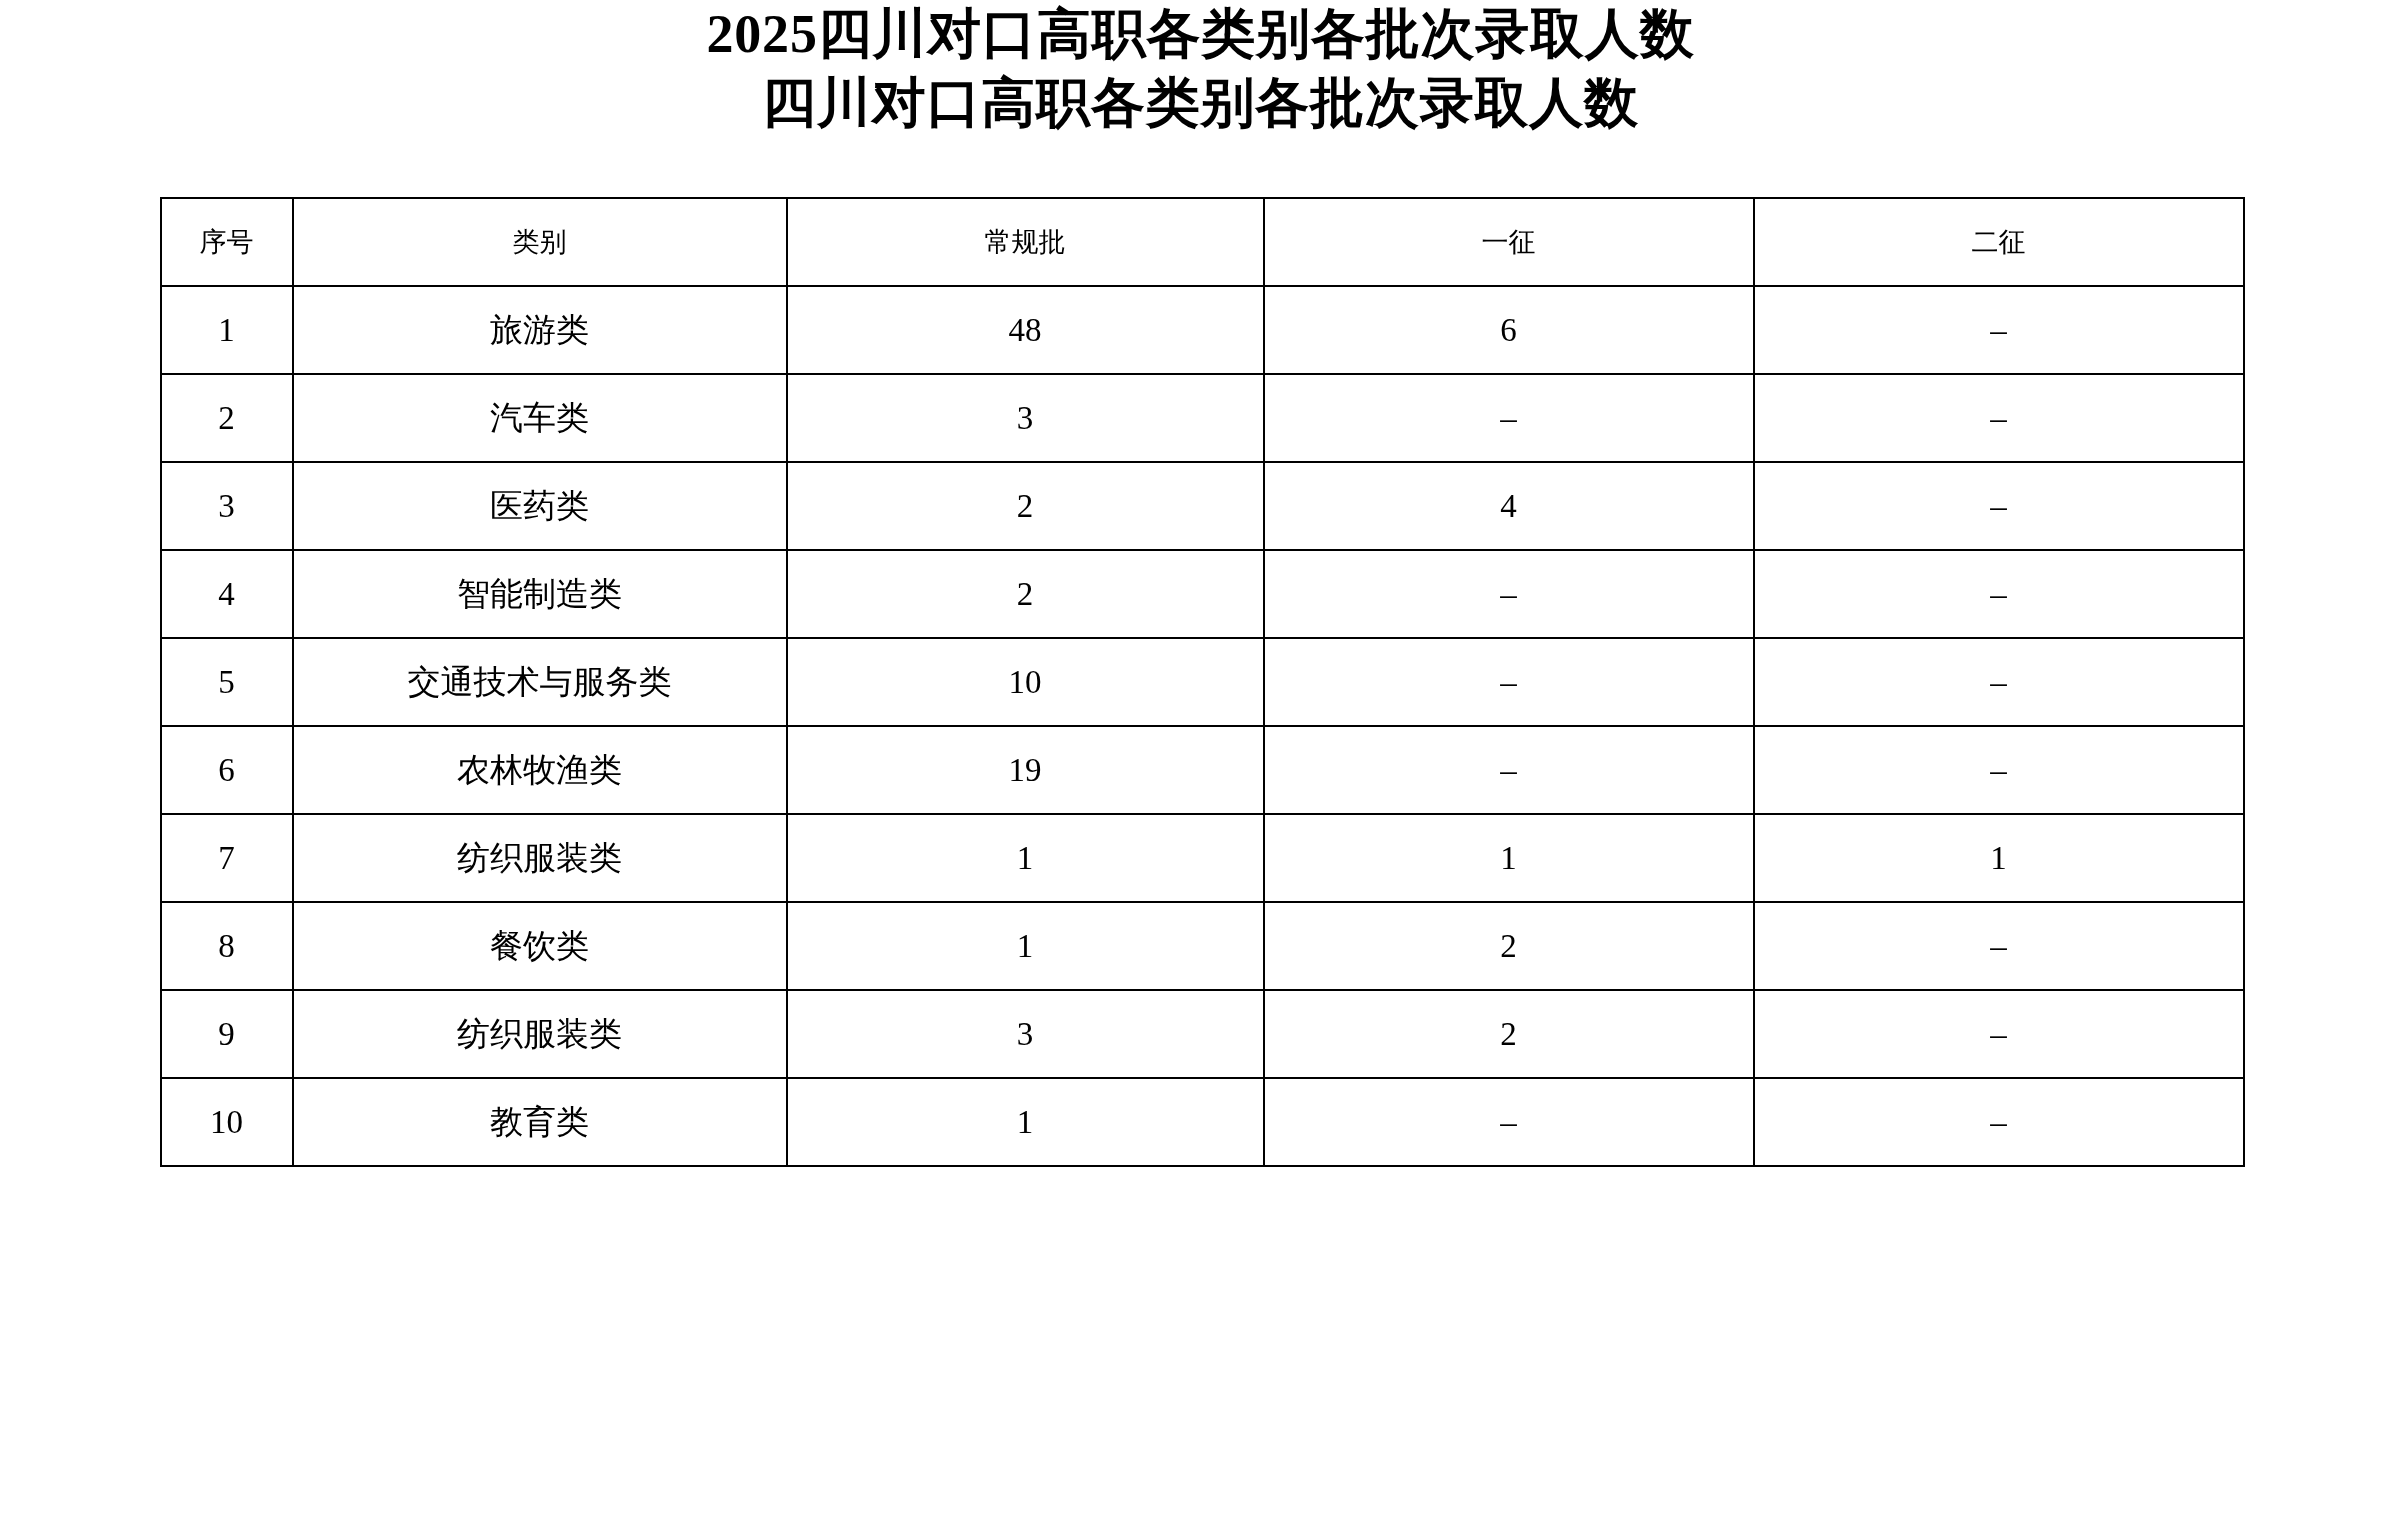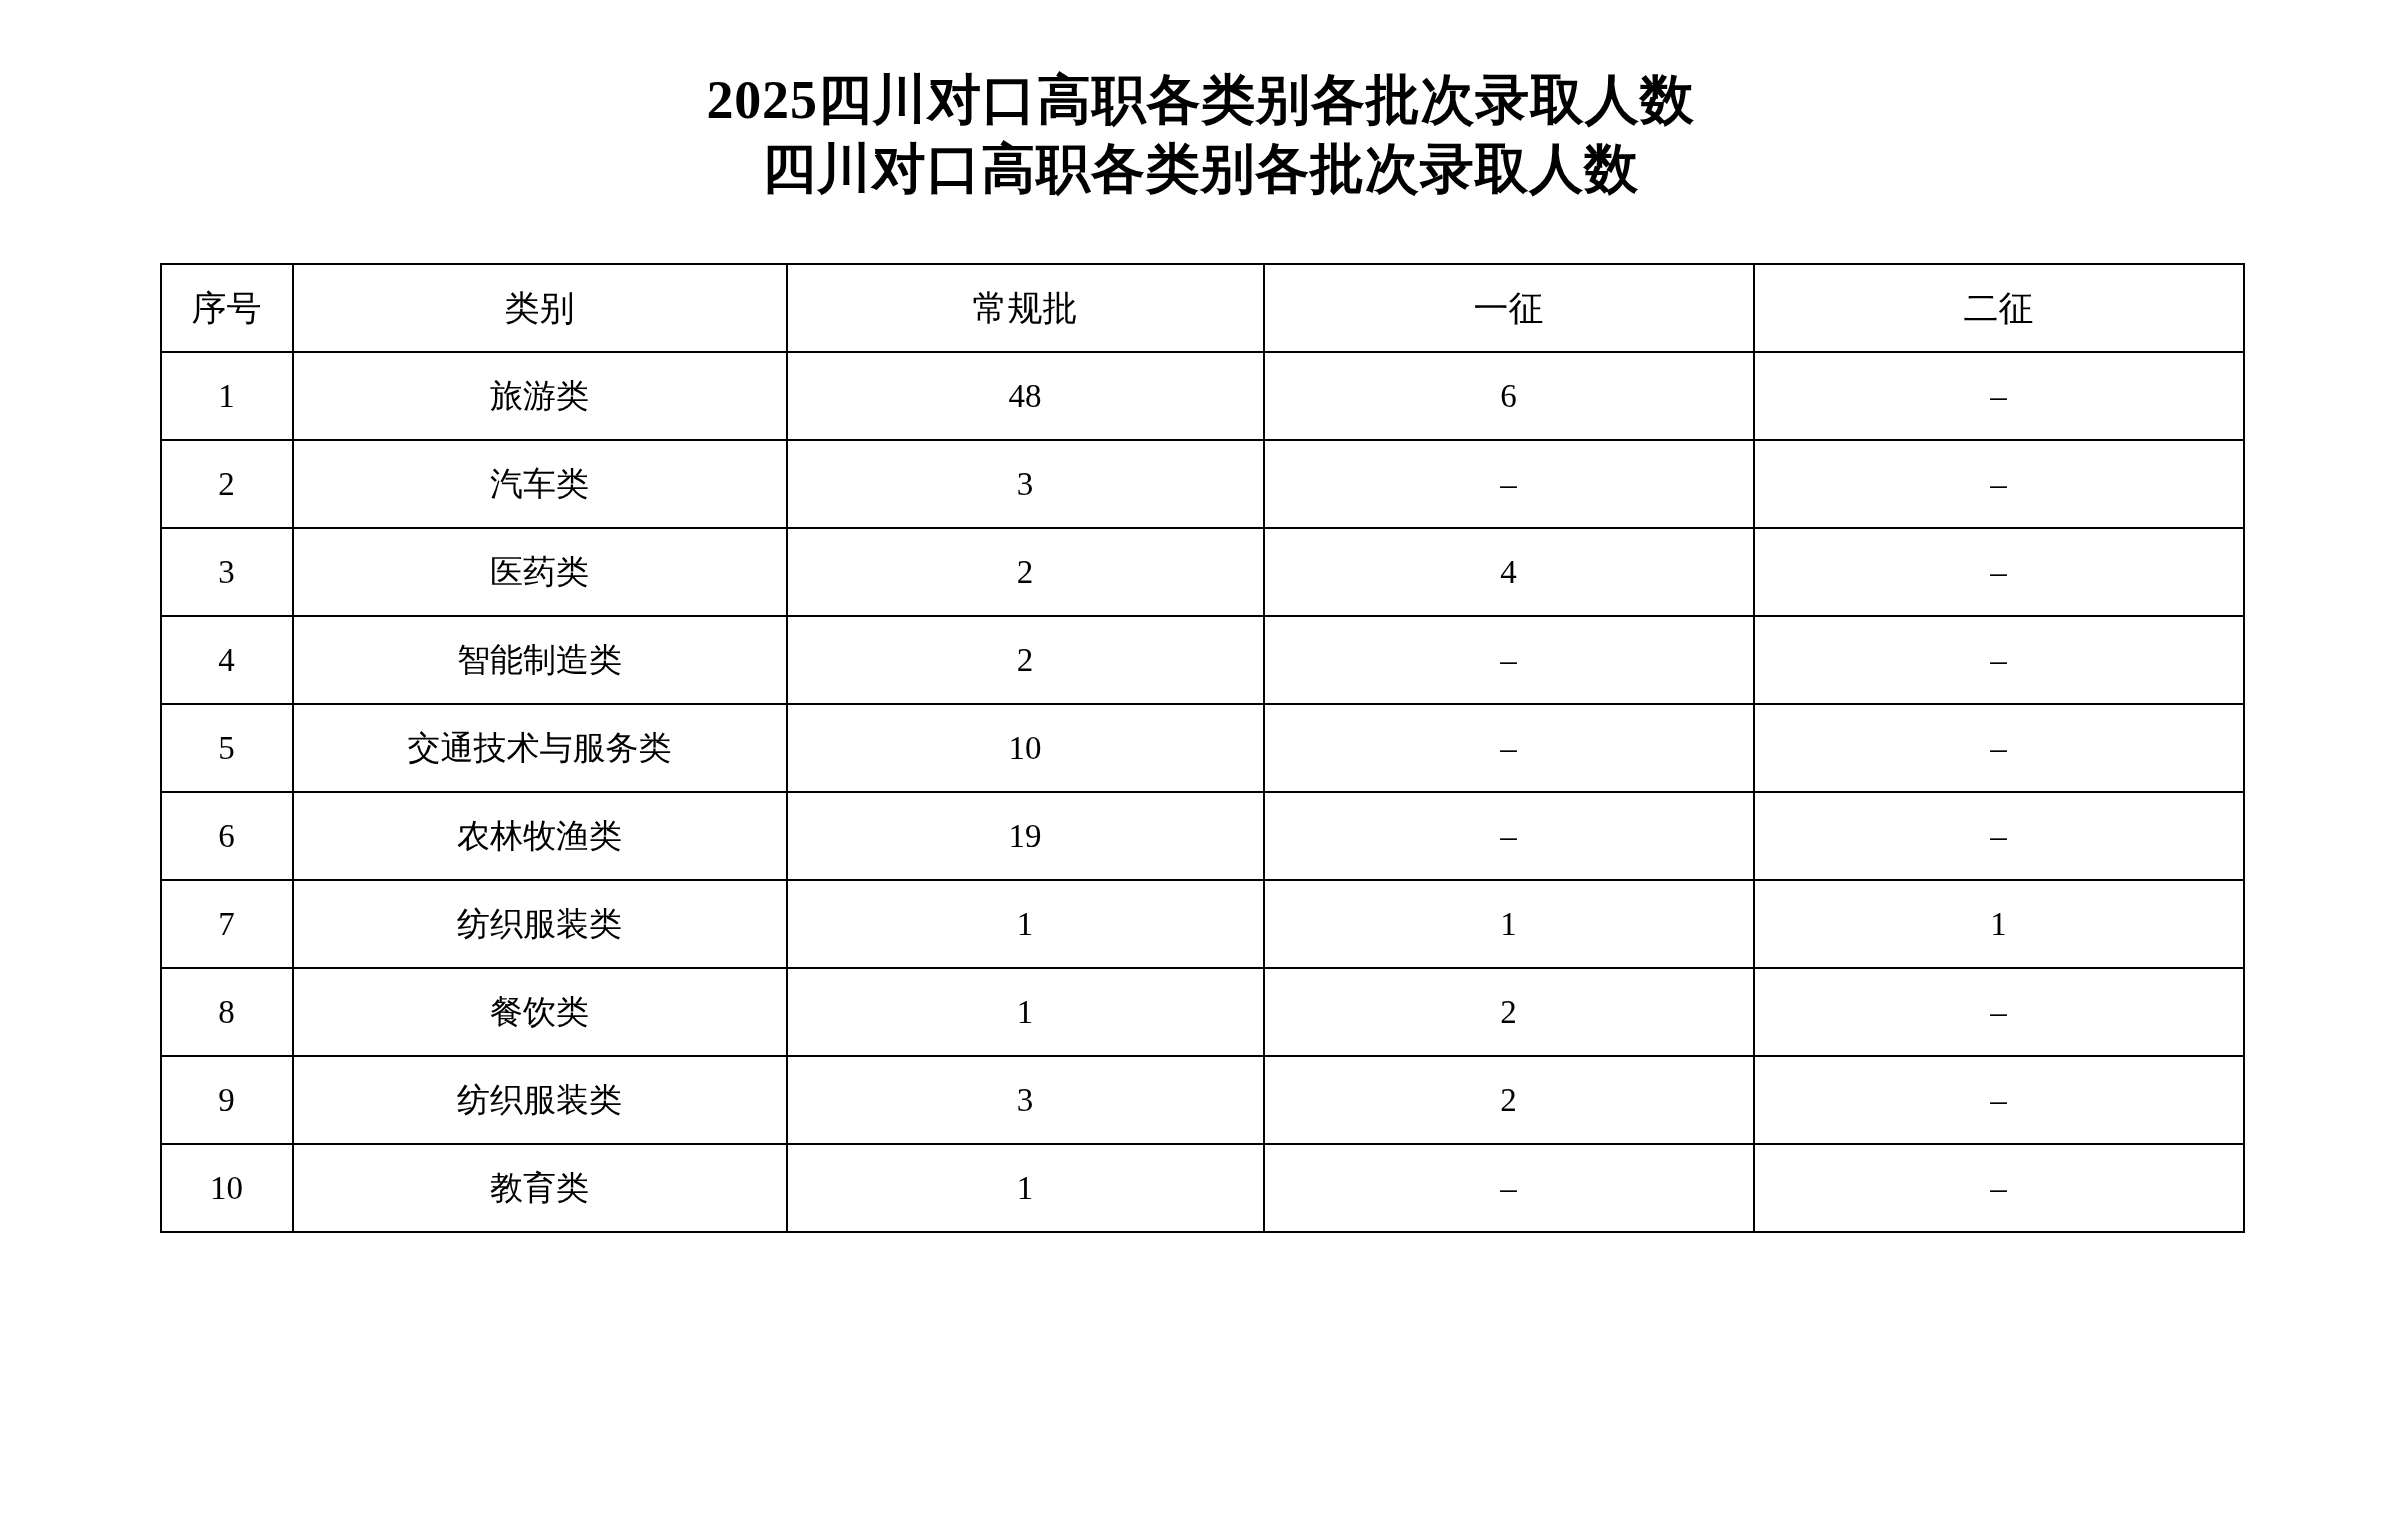--- a/index.html
+++ b/index.html
@@ -11,21 +11,20 @@
     width: 2401px;
     height: 1533px;
     font-family: "Liberation Serif", "DejaVu Serif", serif;
     color: #000000;
     overflow: hidden;
   }
   .page {
     width: 2401px;
     height: 1533px;
     box-sizing: border-box;
-    padding-top: 66px;
     display: flex;
     flex-direction: column;
     align-items: center;
   }
   .title-block {
     text-align: center;
     line-height: 1.28;
   }
   .title-line {
     font-size: 54px;
@@ -46,21 +45,21 @@
   table.data-table th {
     border: 2.5px solid #000000;
     text-align: center;
     vertical-align: middle;
     font-weight: normal;
     font-size: 33px;
     height: 86px;
     padding: 0;
   }
   table.data-table thead td {
-    font-size: 35px;
+    font-size: 27px;
   }
   .col-idx   { width: 132px; }
   .col-cat   { width: 494px; }
   .col-reg   { width: 477px; }
   .col-one   { width: 490px; }
   .col-two   { width: 490px; }
   .cn-text {
     font-family: "Liberation Serif", "DejaVu Serif", serif;
   }
 </style>

